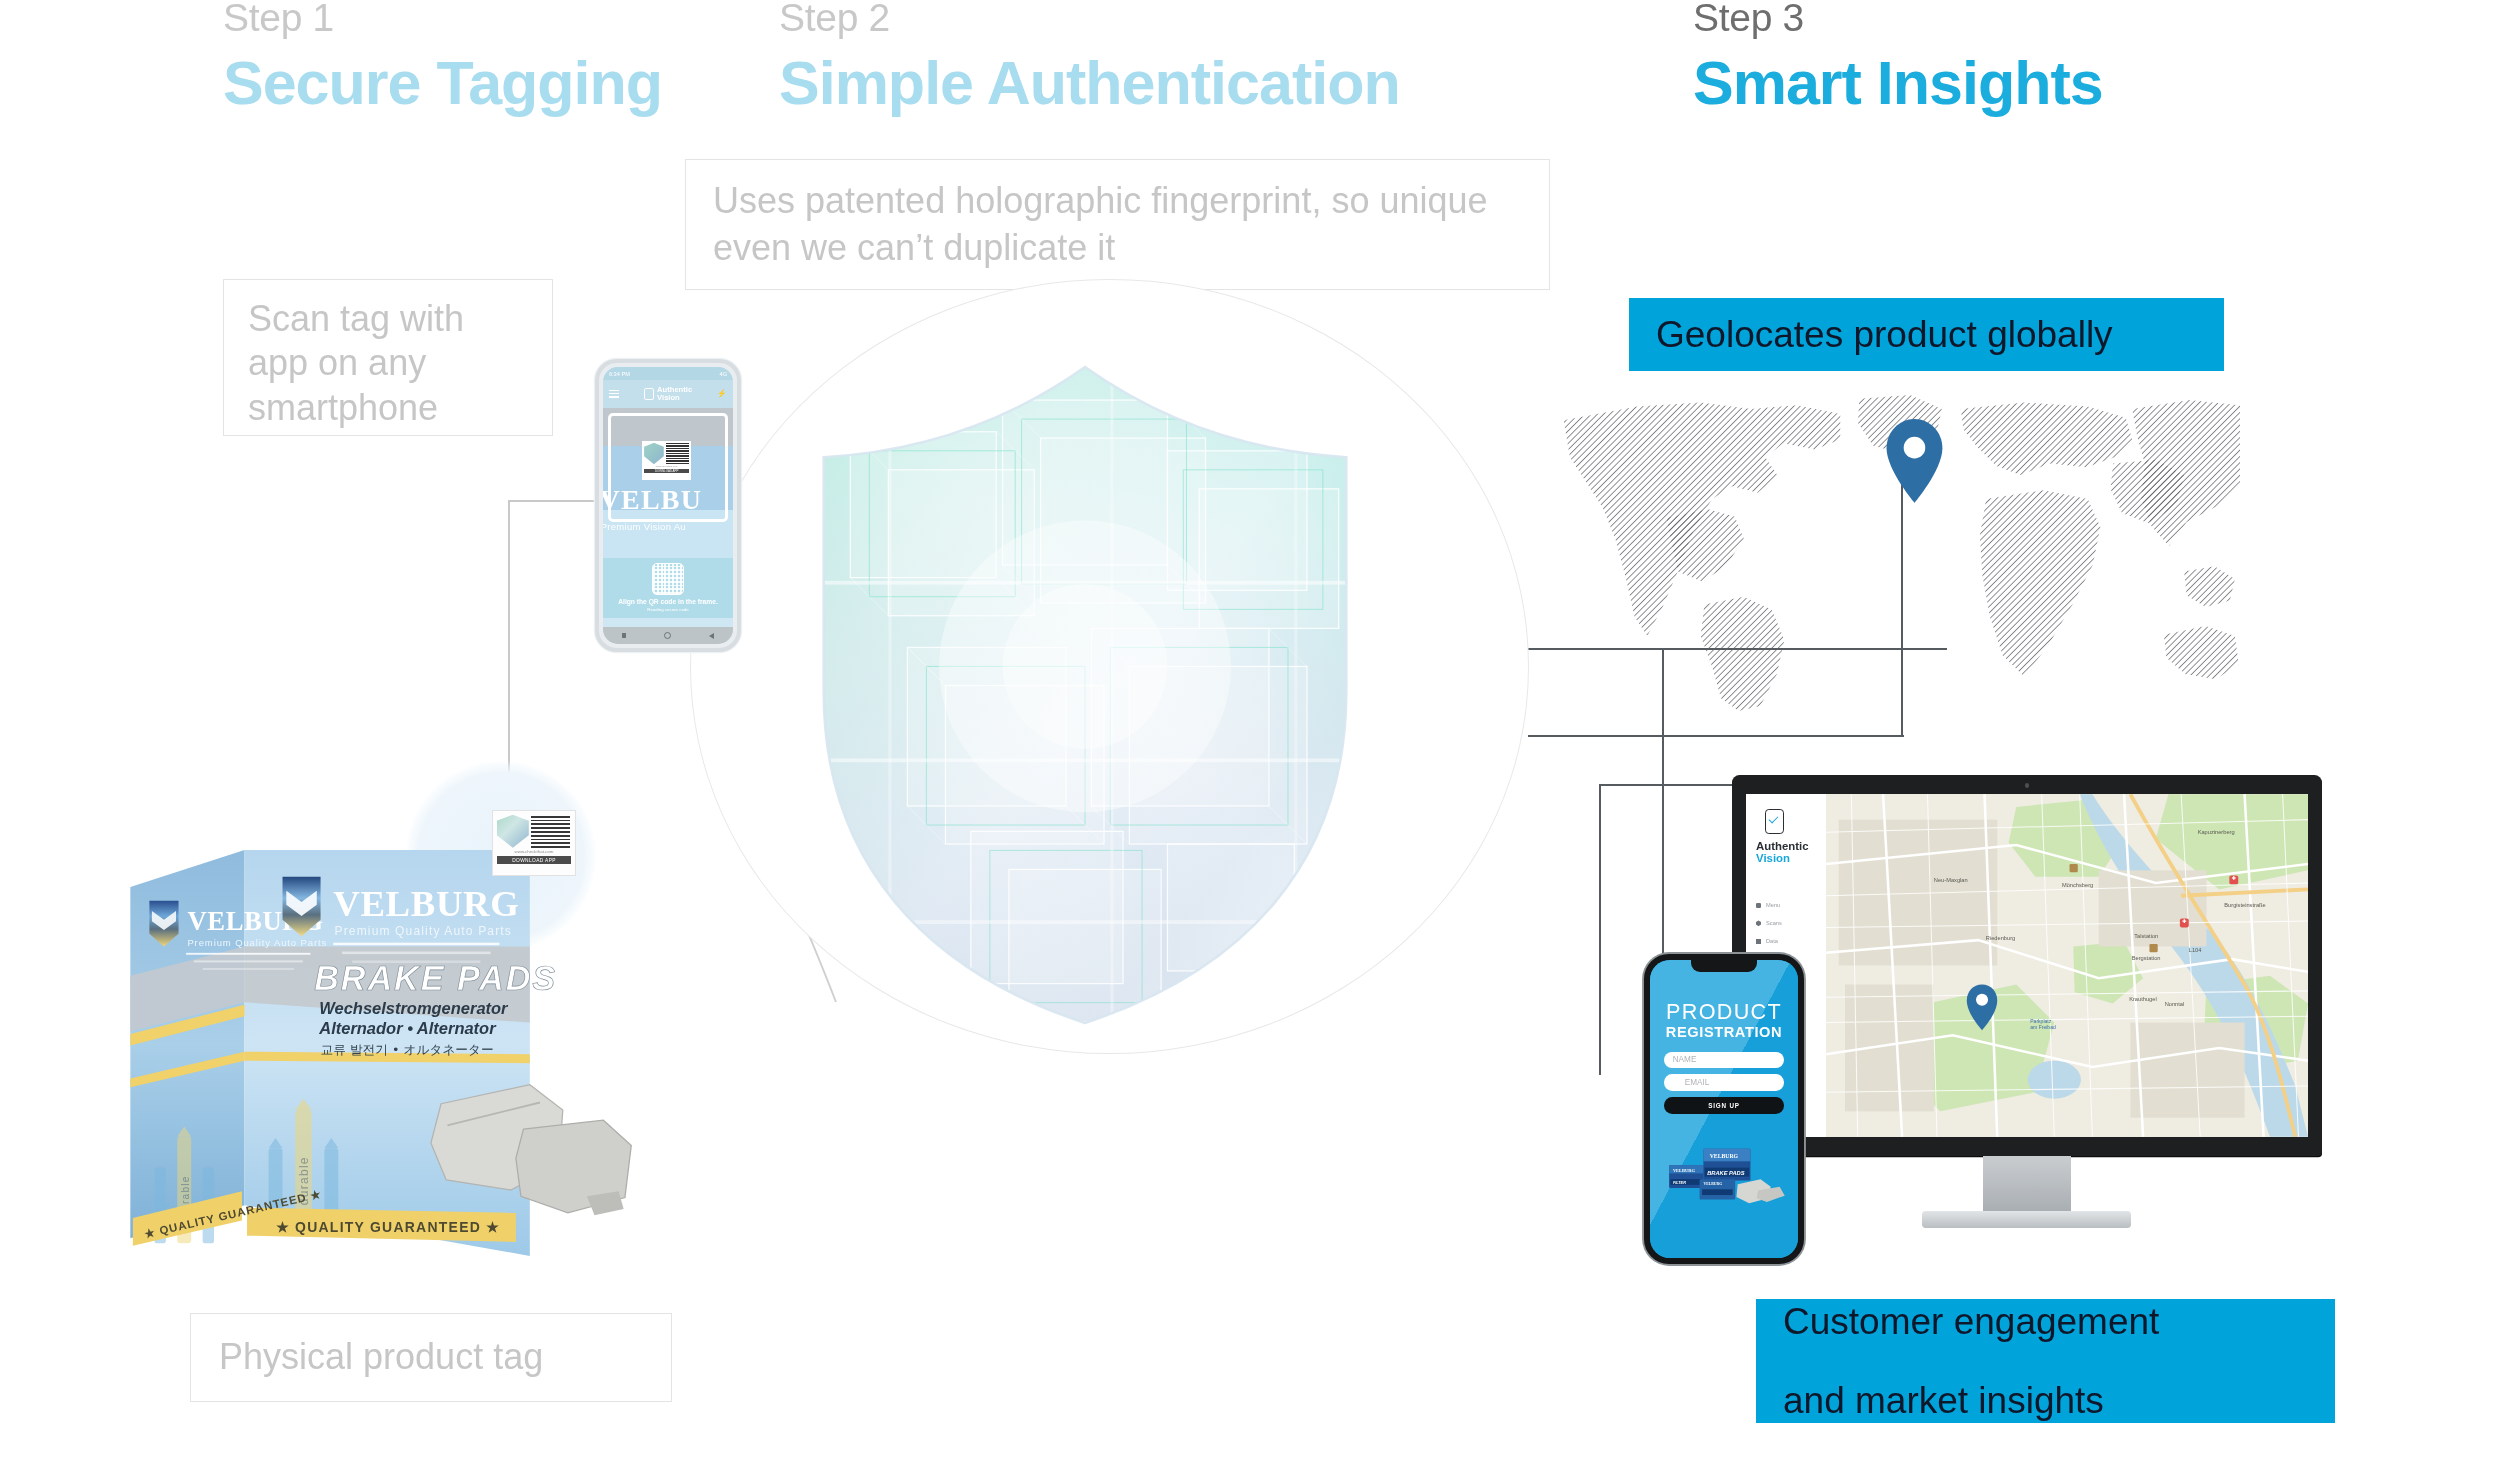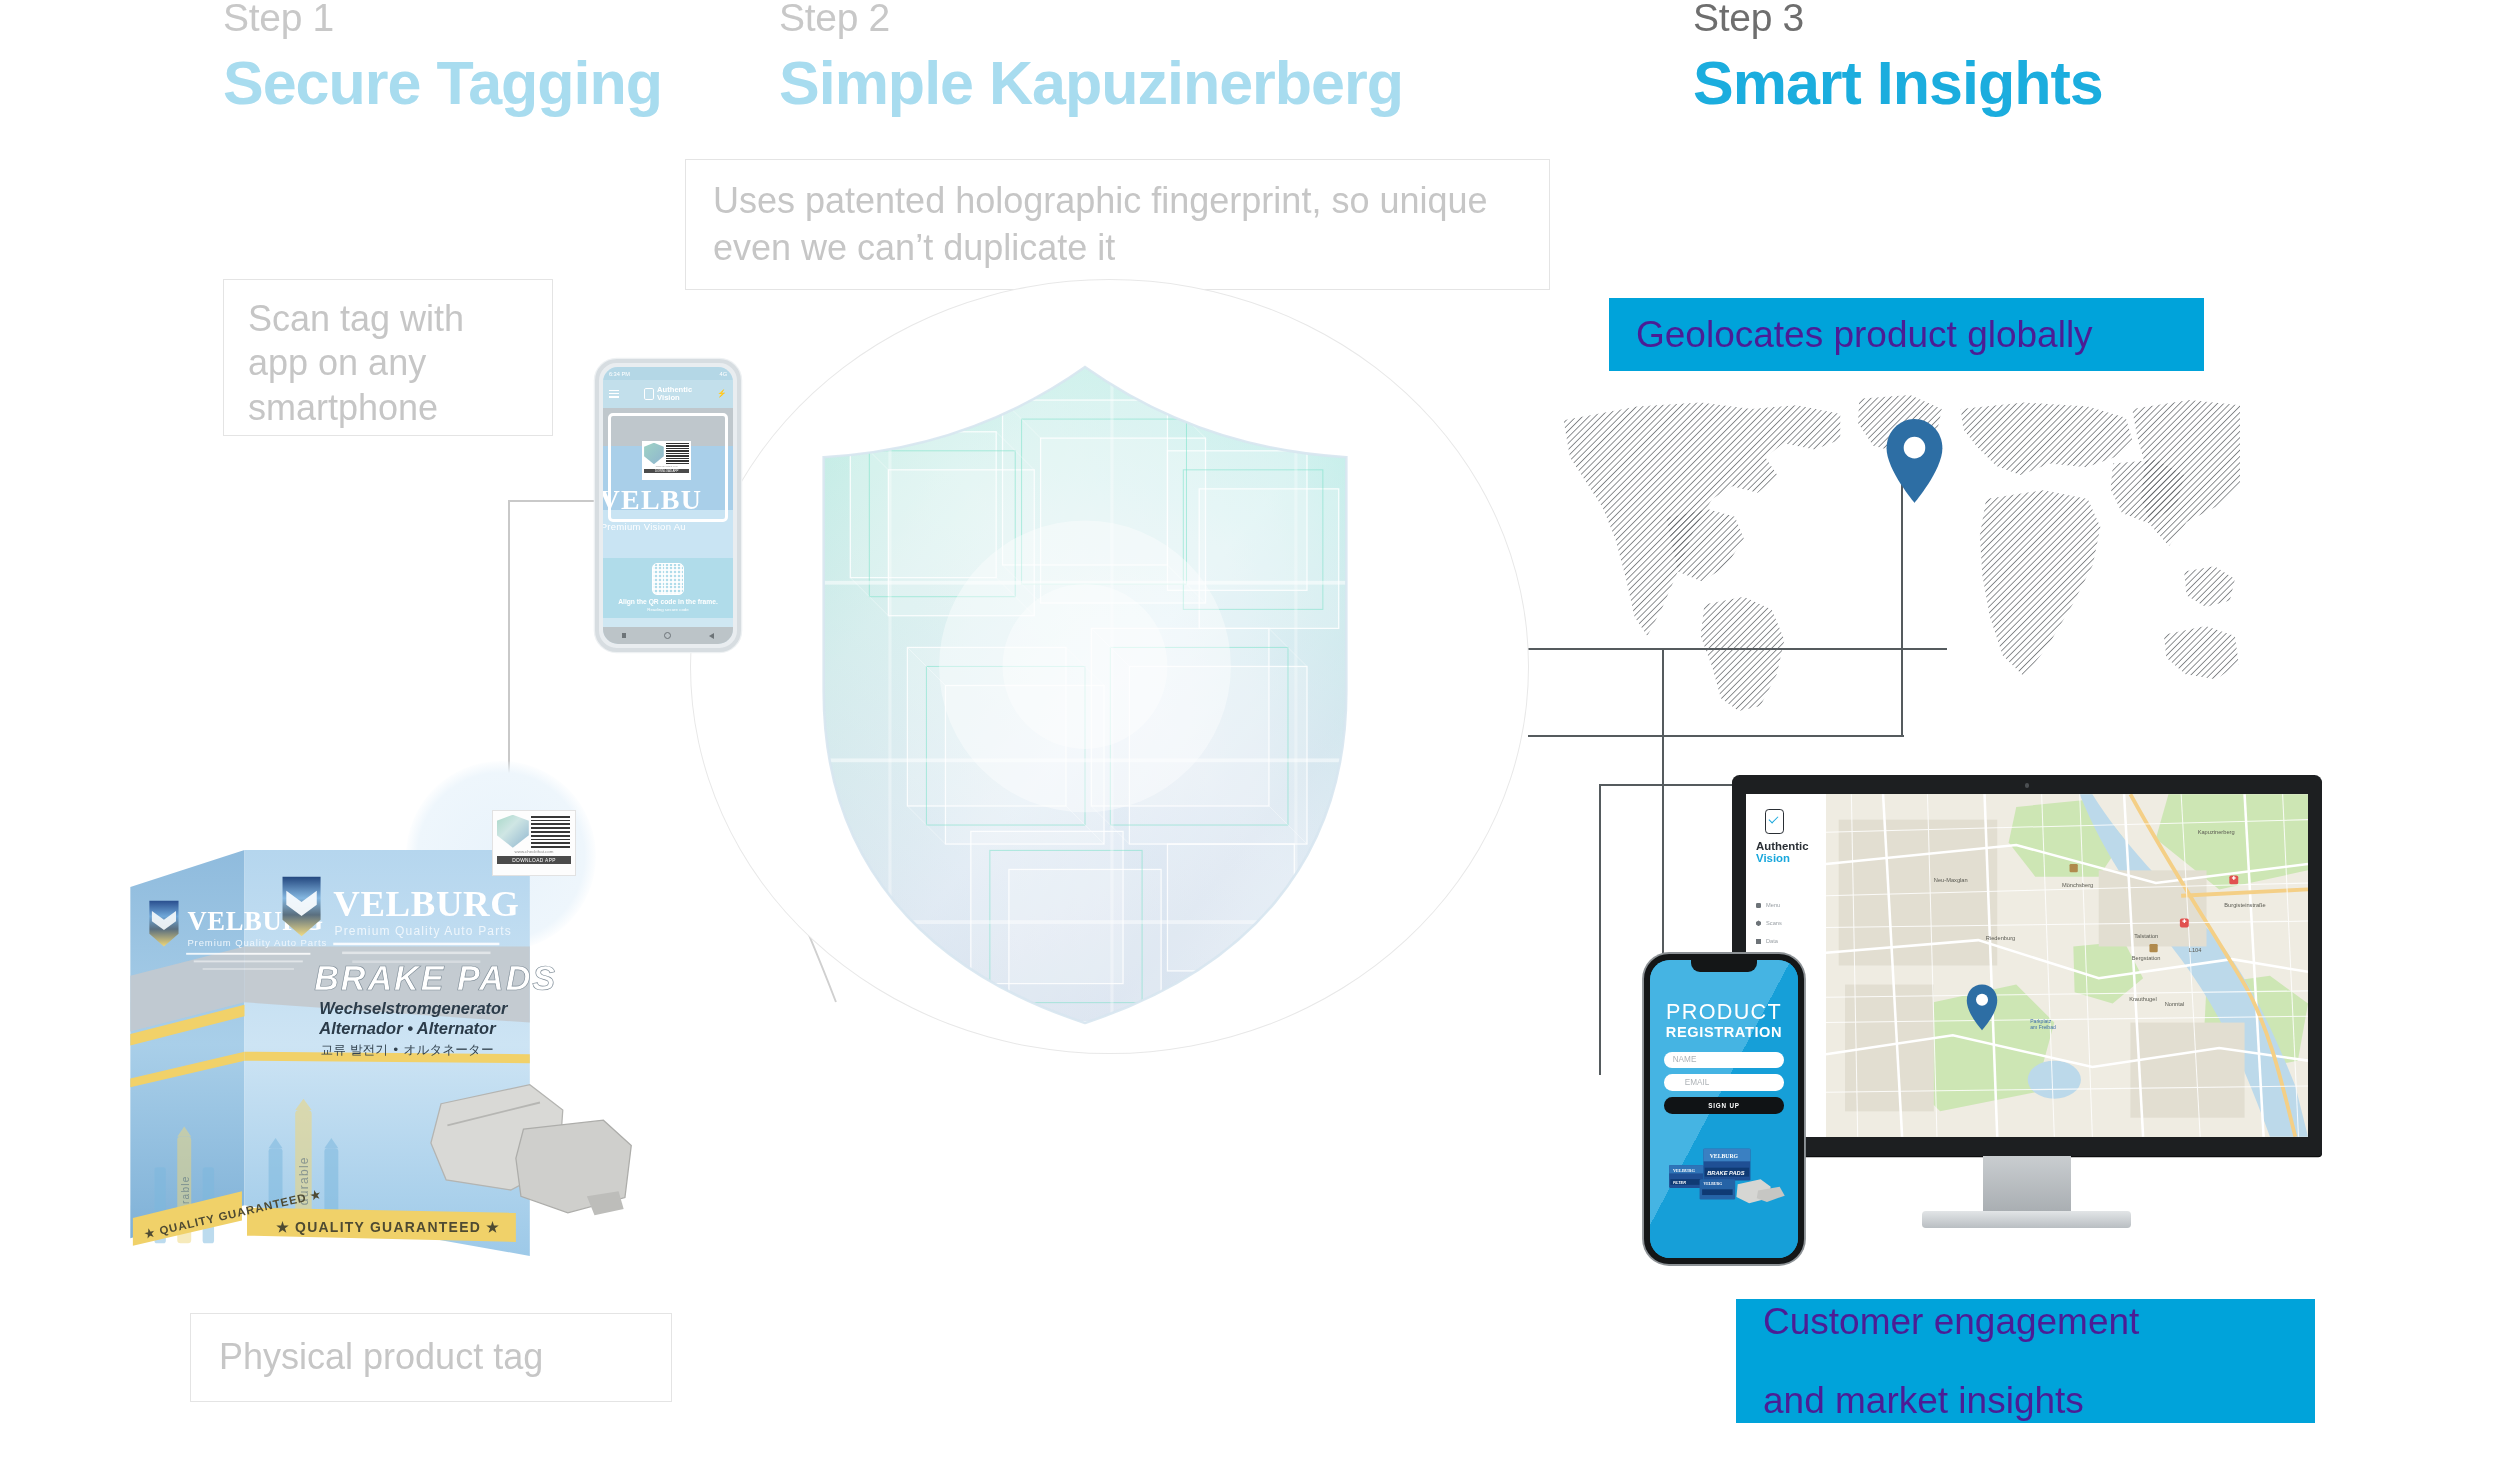--- a/index.html
+++ b/index.html
@@ -22,23 +22,23 @@
   
   .callout {
     position: absolute; border: 1.3px solid #e4e4e4; background: #ffffff;
     color: #c6c6c6; font-size: 36px; line-height: 1.28; font-weight: 400;
     padding: 18px 21.6px; display: flex; align-items: center;
   }
   .callout span { display: block; }
 
   
   .banner {
-    position: absolute; background: #00a3da; color: #4c1d95;
+    position: absolute; background: #00a3da; color: #0f172a;
     font-size: 37px; line-height: 1.22; font-weight: 400;
-    padding: 14px 23px; display: flex; align-items: center;
+    padding: 14px 23px; display: flex; align-items: center; margin-left: 20px;
   }
 
   
   .line { position: absolute; background: #555b5e; }
   .line.light { background: #c9c9c9; }
   .line.h { height: 1.9px; }
   .line.v { width: 1.9px; }
   .line.light.h { height: 1.9px; }
   .line.light.v { width: 1.9px; }
 
@@ -90,21 +90,21 @@
   <div class="line v" style="left:1901px; top:444px; height:292px; background:#555b5e;"></div>
   <div class="line h" style="left:1528px; top:735px; width:376px;"></div>
 
   <div class="step-head" style="left:223px; top:-2.5px;">
     <div class="step-kicker" style="color:#c8c8c8;">Step 1</div>
     <div class="step-title" style="color:#a8dcef;">Secure Tagging</div>
   </div>
 
   <div class="step-head" style="left:779px; top:-2.5px;">
     <div class="step-kicker" style="color:#c8c8c8;">Step 2</div>
-    <div class="step-title" style="color:#a8dcef;">Simple Kapuzinerberg</div>
+    <div class="step-title" style="color:#a8dcef;">Simple Authentication</div>
   </div>
 
   <div class="step-head" style="left:1693px; top:-2.5px;">
     <div class="step-kicker" style="color:#6e6e6e;">Step 3</div>
     <div class="step-title" style="color:#1badde;">Smart Insights</div>
   </div>
 
   <div class="callout" style="left:685px; top:159px; width:865px; height:131px; padding:19px 27px;">
     <span>Uses patented holographic fingerprint, so unique even we can’t duplicate it</span>
   </div>

